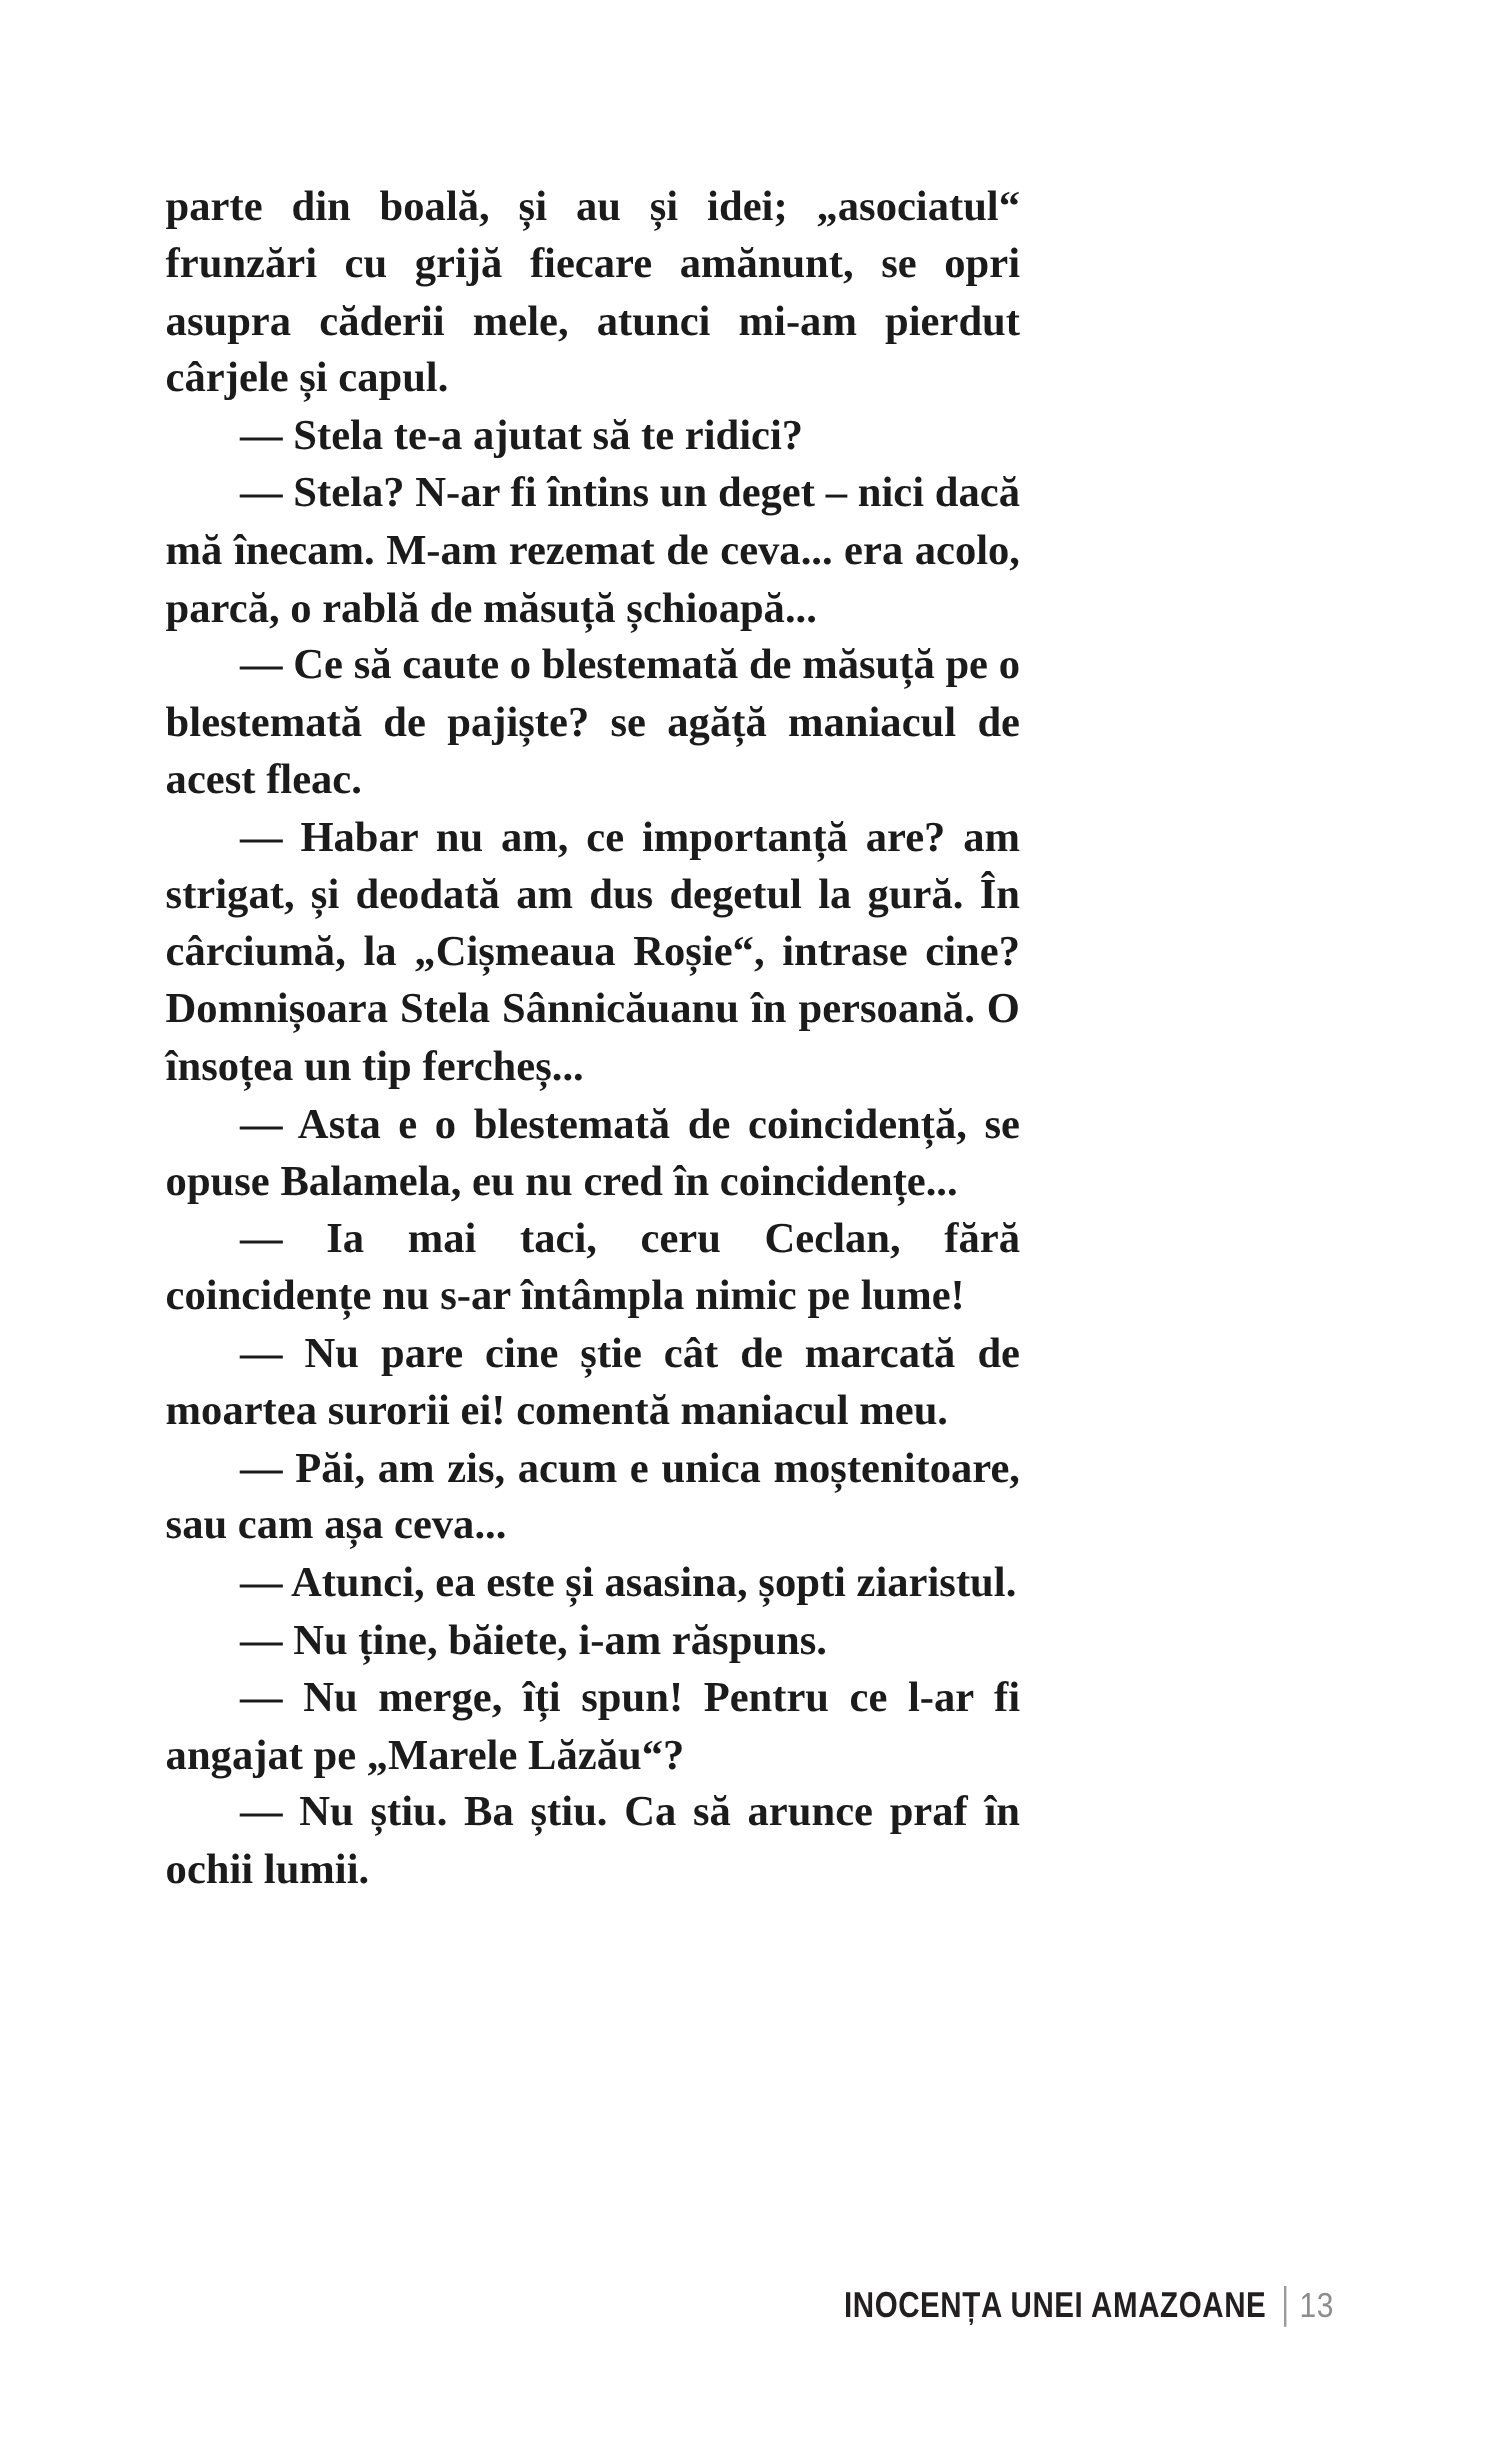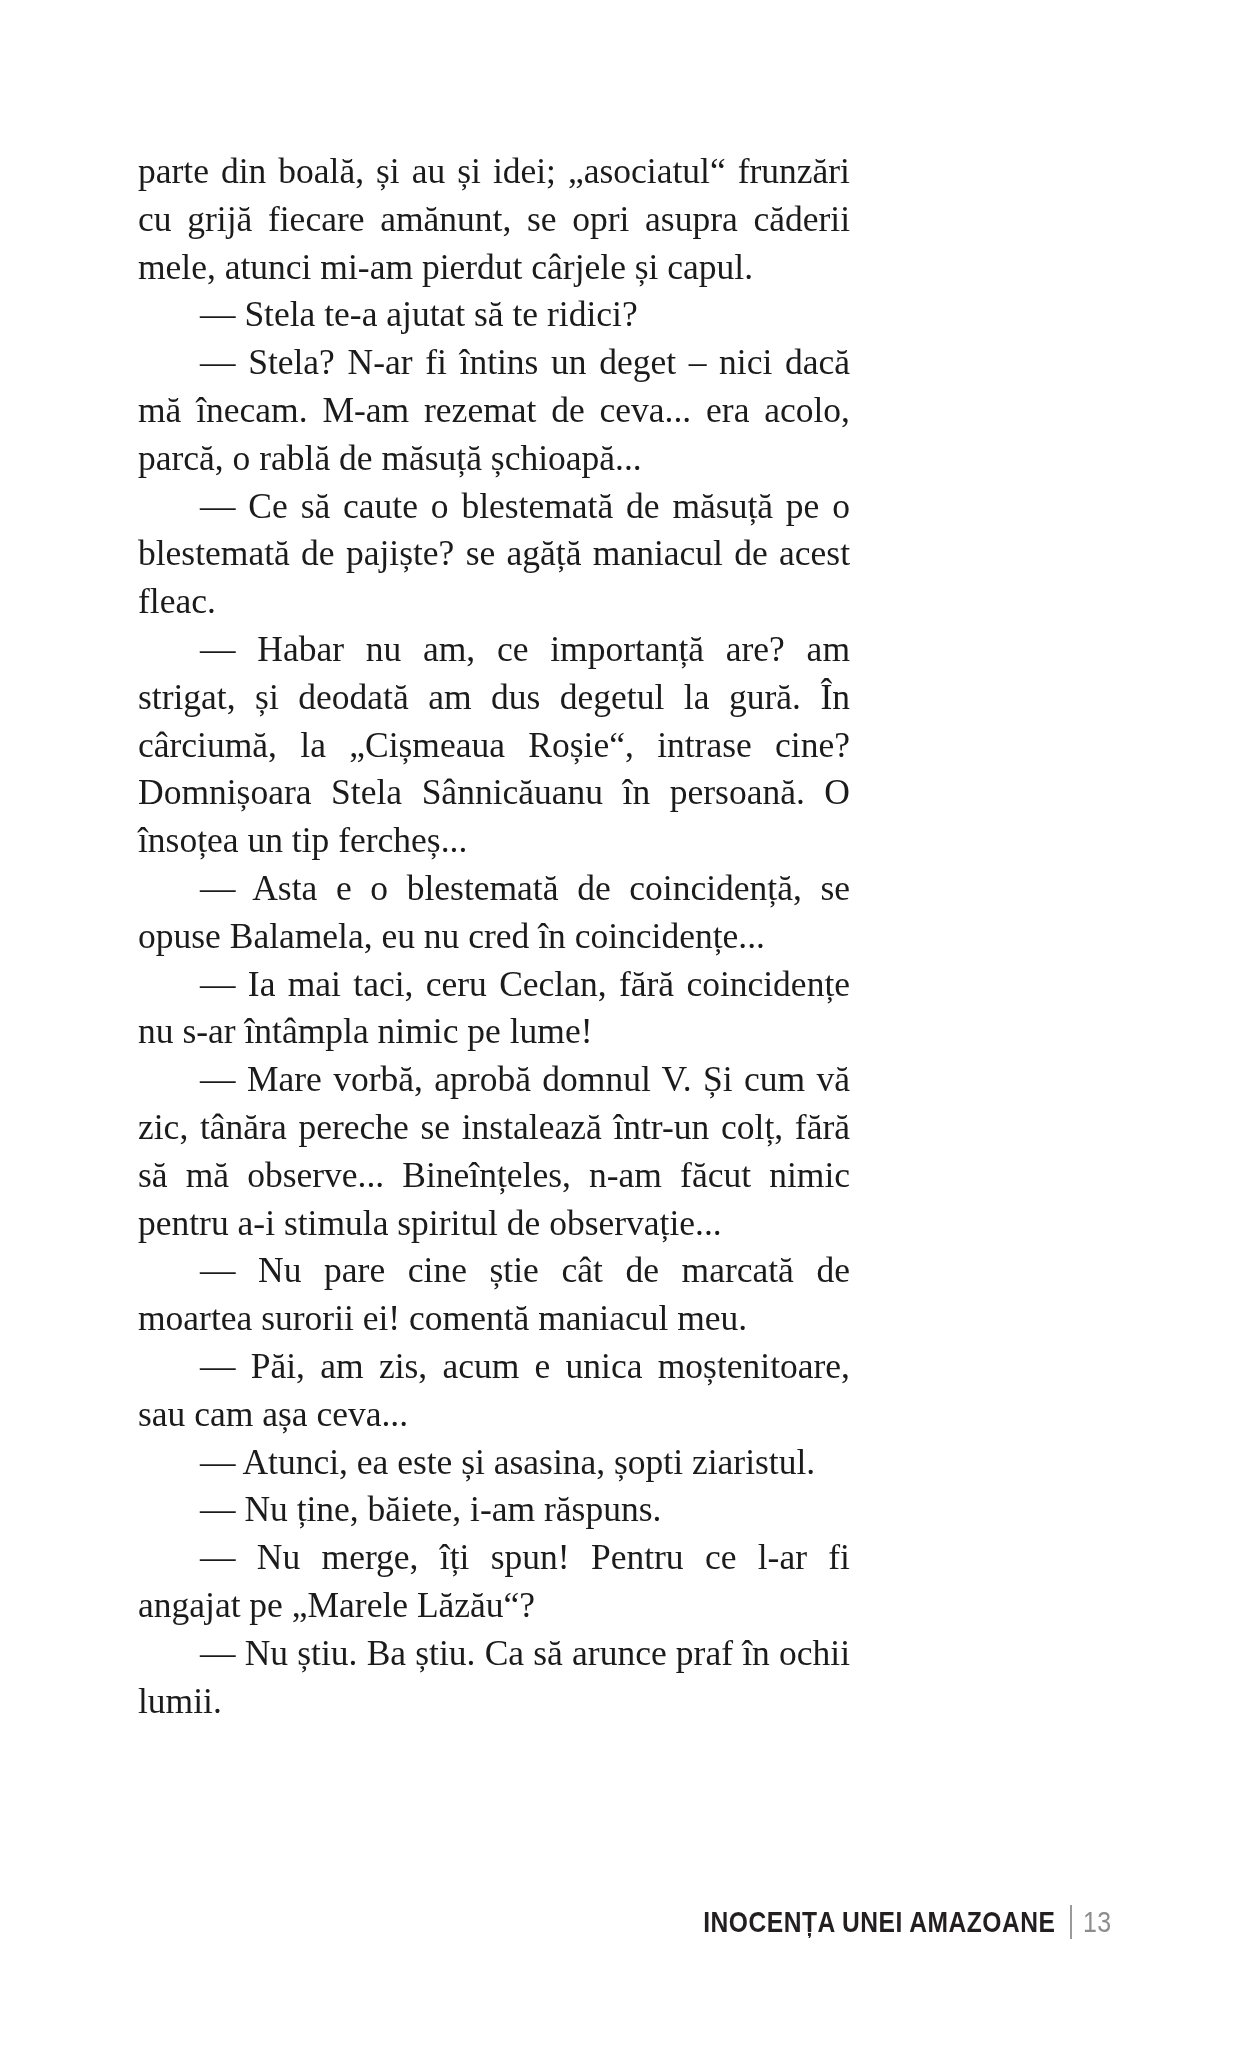--- a/index.html
+++ b/index.html
@@ -37,20 +37,21 @@
   .textblock p.cont {
     text-indent: 0;
   }
   .textblock p.indent {
     text-indent: 62px;
   }
   
   .textblock p:last-child,
   .textblock p {
     text-align-last: left;
+    font-weight: bold;
   }
 
   .footer {
     position: absolute;
     left: 130px;
     right: 138px;
     top: 1896px;
     height: 52px;
     display: flex;
     align-items: center;
@@ -89,21 +90,20 @@
 <div class="page">
 
   <div class="textblock">
     <p class="cont">parte din boală, și au și idei; „asociatul“ frunzări cu grijă fiecare amănunt, se opri asupra căderii mele, atunci mi-am pierdut cârjele și capul.</p>
     <p class="indent">— Stela te-a ajutat să te ridici?</p>
     <p class="indent">— Stela? N-ar fi întins un deget – nici dacă mă înecam. M-am rezemat de ceva... era acolo, parcă, o rablă de măsuță șchioapă...</p>
     <p class="indent">— Ce să caute o blestemată de măsuță pe o blestemată de pajiște? se agăță maniacul de acest fleac.</p>
     <p class="indent">— Habar nu am, ce importanță are? am strigat, și deodată am dus degetul la gură. În cârciumă, la „Cișmeaua Roșie“, intrase cine? Domnișoara Stela Sânnicăuanu în persoană. O însoțea un tip fercheș...</p>
     <p class="indent">— Asta e o blestemată de coincidență, se opuse Balamela, eu nu cred în coincidențe...</p>
     <p class="indent">— Ia mai taci, ceru Ceclan, fără coincidențe nu s-ar întâmpla nimic pe lume!</p>
-    <p class="indent">— Mare vorbă, aprobă domnul V. Și cum vă zic, tânăra pereche se instalează într-un colț, fără să mă observe... Bineînțeles, n-am făcut nimic pentru a-i stimula spiritul de observație...</p>
     <p class="indent">— Nu pare cine știe cât de marcată de moartea surorii ei! comentă maniacul meu.</p>
     <p class="indent">— Păi, am zis, acum e unica moștenitoare, sau cam așa ceva...</p>
     <p class="indent">— Atunci, ea este și asasina, șopti ziaristul.</p>
     <p class="indent">— Nu ține, băiete, i-am răspuns.</p>
     <p class="indent">— Nu merge, îți spun! Pentru ce l-ar fi angajat pe „Marele Lăzău“?</p>
     <p class="indent">— Nu știu. Ba știu. Ca să arunce praf în ochii lumii.</p>
   </div>
 
   <div class="footer">
     <span class="footer-title">INOCENȚA UNEI AMAZOANE</span>

